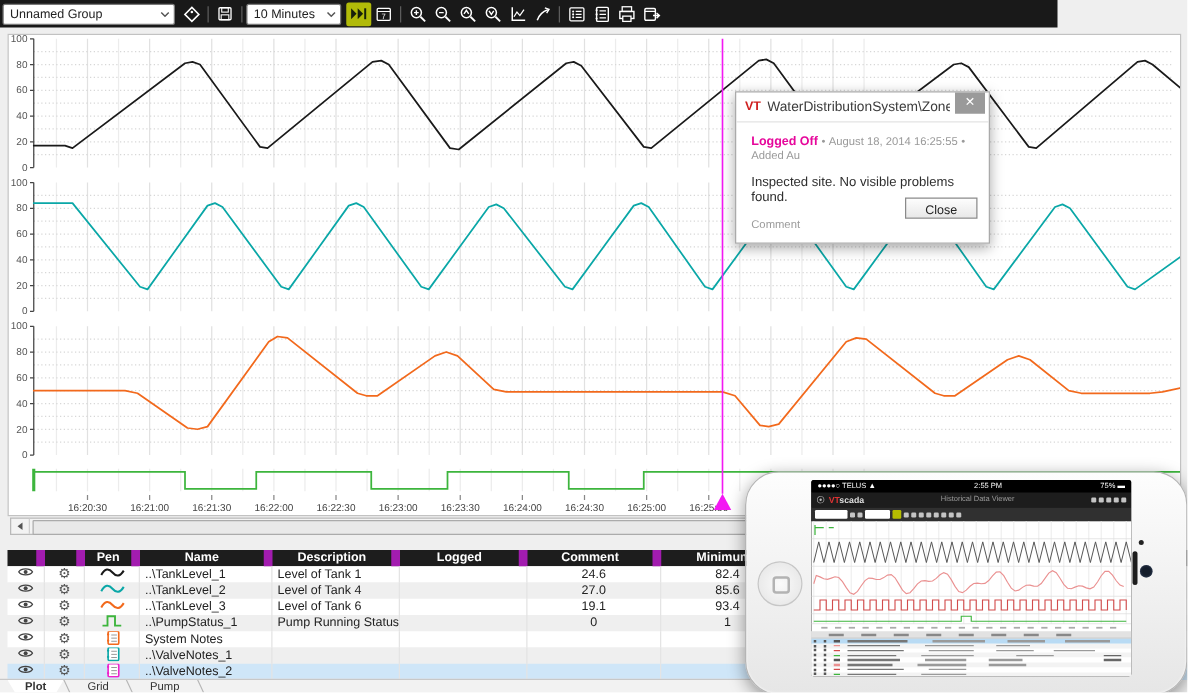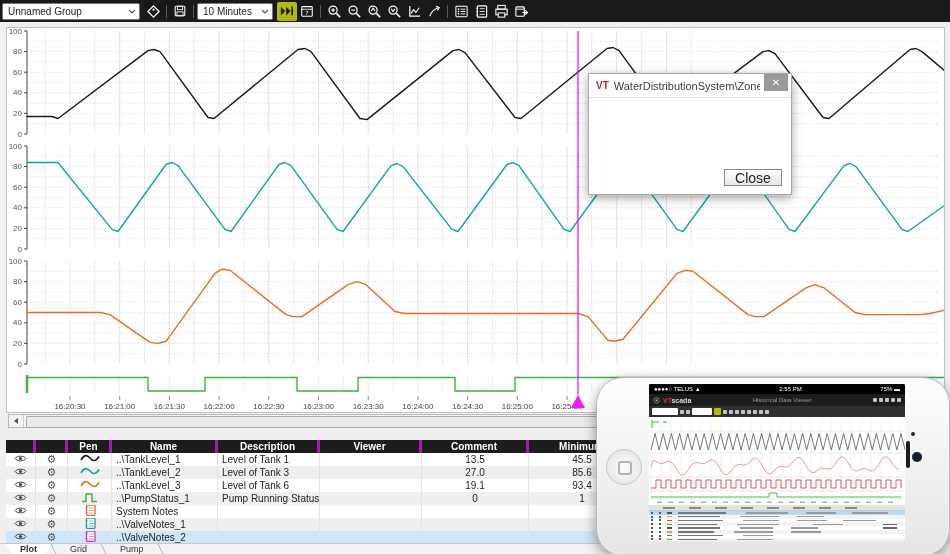--- a/index.html
+++ b/index.html
@@ -1,37 +1,37 @@
 <!DOCTYPE html>
 <html><head>
 <meta charset="utf-8">
 <style>
   html,body{margin:0;padding:0;}
   .stage{position:relative;width:950px;height:554px;background:#efefef;overflow:hidden;
          font-family:"Liberation Sans","DejaVu Sans",sans-serif;-webkit-font-smoothing:antialiased;}
   
-  .toolbar{position:absolute;left:0;top:0;width:950px;height:22px;background:#191919;
+  .toolbar{position:absolute;left:0;top:0;width:846px;height:22px;background:#191919;
            display:flex;align-items:center;padding-left:2px;box-sizing:border-box;}
   .combo{height:17px;background:#fff;border:1px solid #7a7a7a;border-radius:2px;display:flex;
          align-items:center;justify-content:space-between;font-size:10px;color:#222;padding:0 3px 0 5px;box-sizing:border-box;}
   .tbtn{width:20px;height:19px;display:flex;align-items:center;justify-content:center;flex:0 0 auto;border-radius:2px;}
   .tbtn.hl{background:#b1ba08;}
   .tsep{width:1px;height:13px;background:#5c5c5c;margin:0 3px;flex:0 0 auto;}
   .tbtn svg{display:block;}
   
   .chart-region{position:absolute;left:6px;top:27px;width:939px;height:386px;background:#fff;border:1px solid #c2c2c2;box-sizing:border-box;}
   
   .hscroll{position:absolute;left:8px;top:414px;width:934px;height:14px;background:#f3f3f3;border:1px solid #b9b9b9;box-sizing:border-box;display:flex;}
   .hs-btn{width:14px;height:12px;display:flex;align-items:center;justify-content:center;border-right:1px solid #d0d0d0;}
   .hs-arrow{width:0;height:0;border-top:3px solid transparent;border-bottom:3px solid transparent;border-right:4px solid #555;}
   .hs-thumb{margin-left:2px;width:672px;height:10px;margin-top:1px;background:#e9e9e9;border:1px solid #ababab;border-radius:1px;}
   
   .pen-table{position:absolute;left:6px;top:440px;width:944px;}
   .thead{display:flex;height:13px;background:#1d1d1d;color:#fff;font-size:10px;font-weight:bold;align-items:center;}
-  .thead .cell{border-right:3px solid #a21caf;height:13px;line-height:13px;text-align:center;box-sizing:border-box;}
+  .thead .cell{border-right:7px solid #a21caf;height:13px;line-height:13px;text-align:center;box-sizing:border-box;}
   .trow{display:flex;height:13px;align-items:center;font-size:10px;color:#222;background:#fff;}
   .trow.alt{background:#efefef;}
   .trow.sel{background:#cfe6f8;}
   .cell{overflow:hidden;white-space:nowrap;box-sizing:border-box;}
   .c-eye{width:30px;text-align:center;}
   .c-gear{width:32px;text-align:center;font-size:11px;color:#555;line-height:13px;}
   .c-pen{width:44px;display:flex;align-items:center;justify-content:center;}
   .c-name{width:106px;padding-left:4px;}
   .c-desc{width:102px;padding-left:4px;}
   .c-val{width:102px;text-align:center;}
@@ -49,22 +49,22 @@
           box-shadow:0 3px 10px rgba(0,0,0,.35);z-index:20;font-size:10px;}
   .dlg-title{height:23px;display:flex;align-items:center;border-bottom:1px solid #e3e3e3;padding-left:7px;}
   .dlg-logo{color:#cf1f1f;font-weight:bold;font-size:10px;margin-right:5px;}
   .dlg-text{flex:1;font-size:11px;color:#3c3c3c;white-space:nowrap;overflow:hidden;}
   .dlg-x{width:24px;height:17px;background:#9a9a9a;color:#fff;font-size:10px;display:flex;align-items:center;justify-content:center;margin:0 3px 4px 4px;align-self:flex-start;margin-top:0;}
   .dlg-body{padding:10px 10px 0 12px;}
   .dlg-meta{color:#9a9a9a;font-size:9px;}
   .dlg-status{color:#e6079b;font-weight:bold;font-size:10px;}
   .dlg-msg{margin-top:10px;color:#2e2e2e;font-size:10.5px;}
   .dlg-comment{margin-top:10px;color:#9a9a9a;font-size:9px;}
-  .dlg-close{position:absolute;right:9px;bottom:8px;width:56px;height:15px;background:linear-gradient(#fdfdfd,#e8e8e8);
-             border:1px solid #8a8a8a;font-size:14px;color:#222;display:flex;align-items:flex-start;justify-content:center;}
+  .dlg-close{position:absolute;right:9px;bottom:19px;width:56px;height:15px;background:linear-gradient(#fdfdfd,#e8e8e8);
+             border:1px solid #8a8a8a;font-size:10px;color:#222;display:flex;align-items:flex-end;justify-content:center;}
   
   .phone{position:absolute;left:596px;top:377px;width:352px;height:177px;z-index:50;background:linear-gradient(180deg,#fdfdfd,#e6e6e6);
          border:1px solid #b5b5b5;border-radius:27px;box-shadow:0 4px 14px rgba(0,0,0,.4), inset 0 0 2px #fff;}
   .ph-screen{position:absolute;left:52px;top:6px;width:256px;height:157px;background:#000;border-radius:2px;overflow:hidden;}
   .ph-home{position:absolute;left:9px;top:71px;width:34px;height:34px;border-radius:50%;background:radial-gradient(#fafafa,#e3e3e3);border:1px solid #c6c6c6;}
   .ph-home::after{content:"";position:absolute;left:11px;top:11px;width:10px;height:10px;border:2px solid #b3b3b3;border-radius:3px;}
   .ph-cam{position:absolute;left:315px;top:74px;width:10px;height:10px;border-radius:50%;background:#141d2b;box-shadow:inset 0 0 2px #3a4a66;}
   .ph-dot{position:absolute;left:314px;top:54px;width:4px;height:4px;border-radius:50%;background:#222;}
   .ph-slot{position:absolute;left:309px;top:63px;width:4px;height:27px;border-radius:2px;background:#1d1d1d;}
   .ph-status{height:10px;background:#000;color:#fff;font-size:6px;display:flex;align-items:center;padding:0 5px;justify-content:space-between;}
@@ -419,57 +419,57 @@
     <div class="hs-thumb"></div>
   </div>
 
   <div class="pen-table">
     <div class="thead">
       <div class="cell c-eye"></div>
       <div class="cell c-gear"></div>
       <div class="cell c-pen">Pen</div>
       <div class="cell c-name" style="text-align:center;padding-left:0">Name</div>
       <div class="cell c-desc" style="text-align:center;padding-left:0">Description</div>
-      <div class="cell c-val">Viewer</div>
+      <div class="cell c-val">Logged</div>
       <div class="cell c-max">Comment</div>
       <div class="cell c-min">Minimum</div>
       <div class="cell c-rest" style="border-right:none"></div>
     </div>
     <div id="tableRows">
         <div class="trow">
           <div class="cell c-eye"><span><svg width="13" height="9" viewBox="0 0 13 9">
                 <path d="M1 4.5 C3 1.4,10 1.4,12 4.5 C10 7.6,3 7.6,1 4.5 Z" fill="none" stroke="#444" stroke-width="1"></path>
                 <circle cx="6.5" cy="4.5" r="1.6" fill="#444"></circle>
               </svg></span></div>
           <div class="cell c-gear"><span>⚙</span></div>
           <div class="cell c-pen">
             <span><svg width="20" height="10" viewBox="0 0 20 10">
                 <path d="M1 7 C4 1.5,7 1.5,10 5 S16 8.5,19 3.5" fill="none" stroke="#1a1a1a" stroke-width="1.6"></path>
               </svg></span>
           </div>
           <div class="cell c-name">..\TankLevel_1</div>
           <div class="cell c-desc">Level of Tank 1</div>
           <div class="cell c-val"></div>
-          <div class="cell c-max">13.5</div>
-          <div class="cell c-min">45.5</div>
+          <div class="cell c-max">24.6</div>
+          <div class="cell c-min">82.4</div>
           <div class="cell c-rest" style="border-right:none"></div>
         </div>
         <div class="trow alt">
           <div class="cell c-eye"><span><svg width="13" height="9" viewBox="0 0 13 9">
                 <path d="M1 4.5 C3 1.4,10 1.4,12 4.5 C10 7.6,3 7.6,1 4.5 Z" fill="none" stroke="#444" stroke-width="1"></path>
                 <circle cx="6.5" cy="4.5" r="1.6" fill="#444"></circle>
               </svg></span></div>
           <div class="cell c-gear"><span>⚙</span></div>
           <div class="cell c-pen">
             <span><svg width="20" height="10" viewBox="0 0 20 10">
                 <path d="M1 7 C4 1.5,7 1.5,10 5 S16 8.5,19 3.5" fill="none" stroke="#0aa7a7" stroke-width="1.6"></path>
               </svg></span>
           </div>
           <div class="cell c-name">..\TankLevel_2</div>
-          <div class="cell c-desc">Level of Tank 3</div>
+          <div class="cell c-desc">Level of Tank 4</div>
           <div class="cell c-val"></div>
           <div class="cell c-max">27.0</div>
           <div class="cell c-min">85.6</div>
           <div class="cell c-rest" style="border-right:none"></div>
         </div>
         <div class="trow">
           <div class="cell c-eye"><span><svg width="13" height="9" viewBox="0 0 13 9">
                 <path d="M1 4.5 C3 1.4,10 1.4,12 4.5 C10 7.6,3 7.6,1 4.5 Z" fill="none" stroke="#444" stroke-width="1"></path>
                 <circle cx="6.5" cy="4.5" r="1.6" fill="#444"></circle>
               </svg></span></div>
@@ -592,20 +592,31 @@
   </div>
 
   <div class="dialog">
     <div class="dlg-title">
       <span class="dlg-logo">VT</span>
       <span class="dlg-text">WaterDistributionSystem\Zone 1\...</span>
       <div class="dlg-x">
           <span>✕</span>
         </div>
     </div>
+    <div class="dlg-body">
+      <div>
+        <span class="dlg-status">Logged Off</span>
+        <span class="dlg-meta">•</span>
+        <span class="dlg-meta">August 18, 2014 16:25:55</span>
+        <span class="dlg-meta">•</span>
+        <span class="dlg-meta">Added Au</span>
+      </div>
+      <div class="dlg-msg">Inspected site. No visible problems found.</div>
+      <div class="dlg-comment">Comment</div>
+    </div>
     <div class="dlg-close">
         <span>Close</span>
       </div>
   </div>
 
   <div class="phone">
     <div class="ph-home"></div>
     <div class="ph-screen">
       <div class="ph-status">
         <span><span>●●●●○ </span><span>TELUS</span> <span>▲</span></span>

